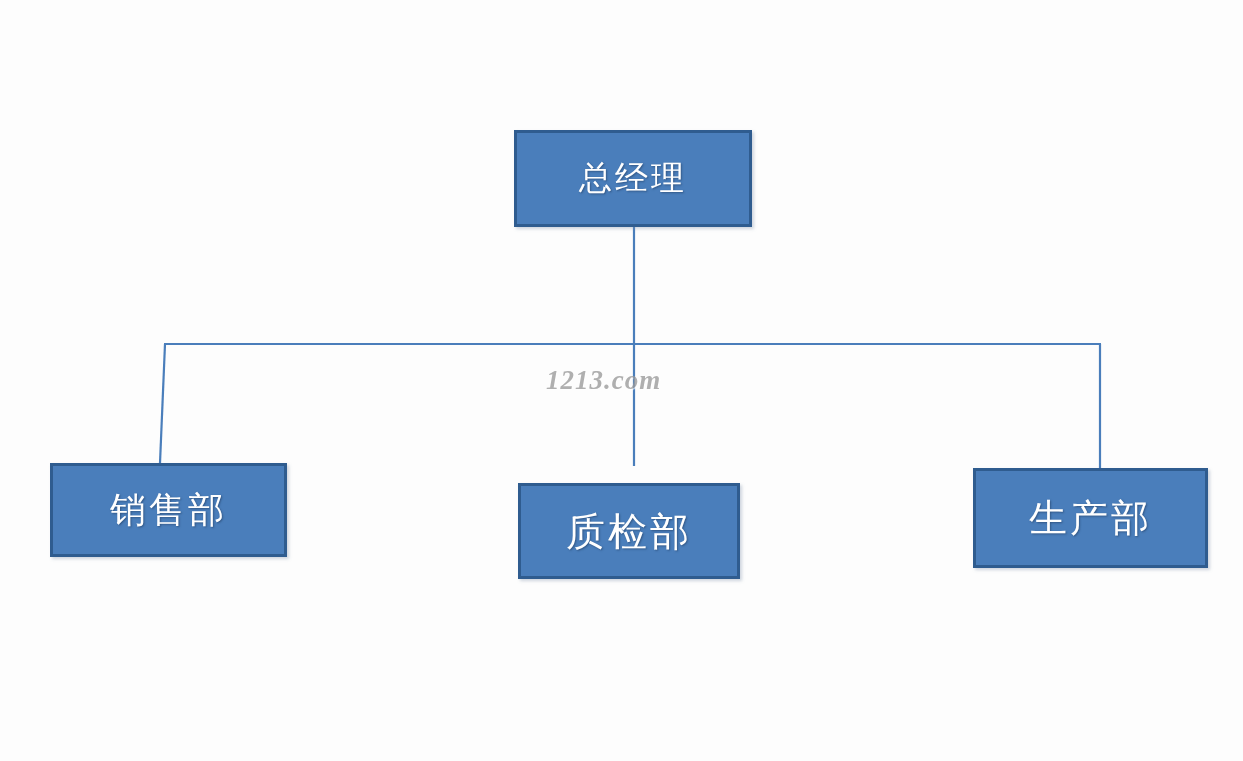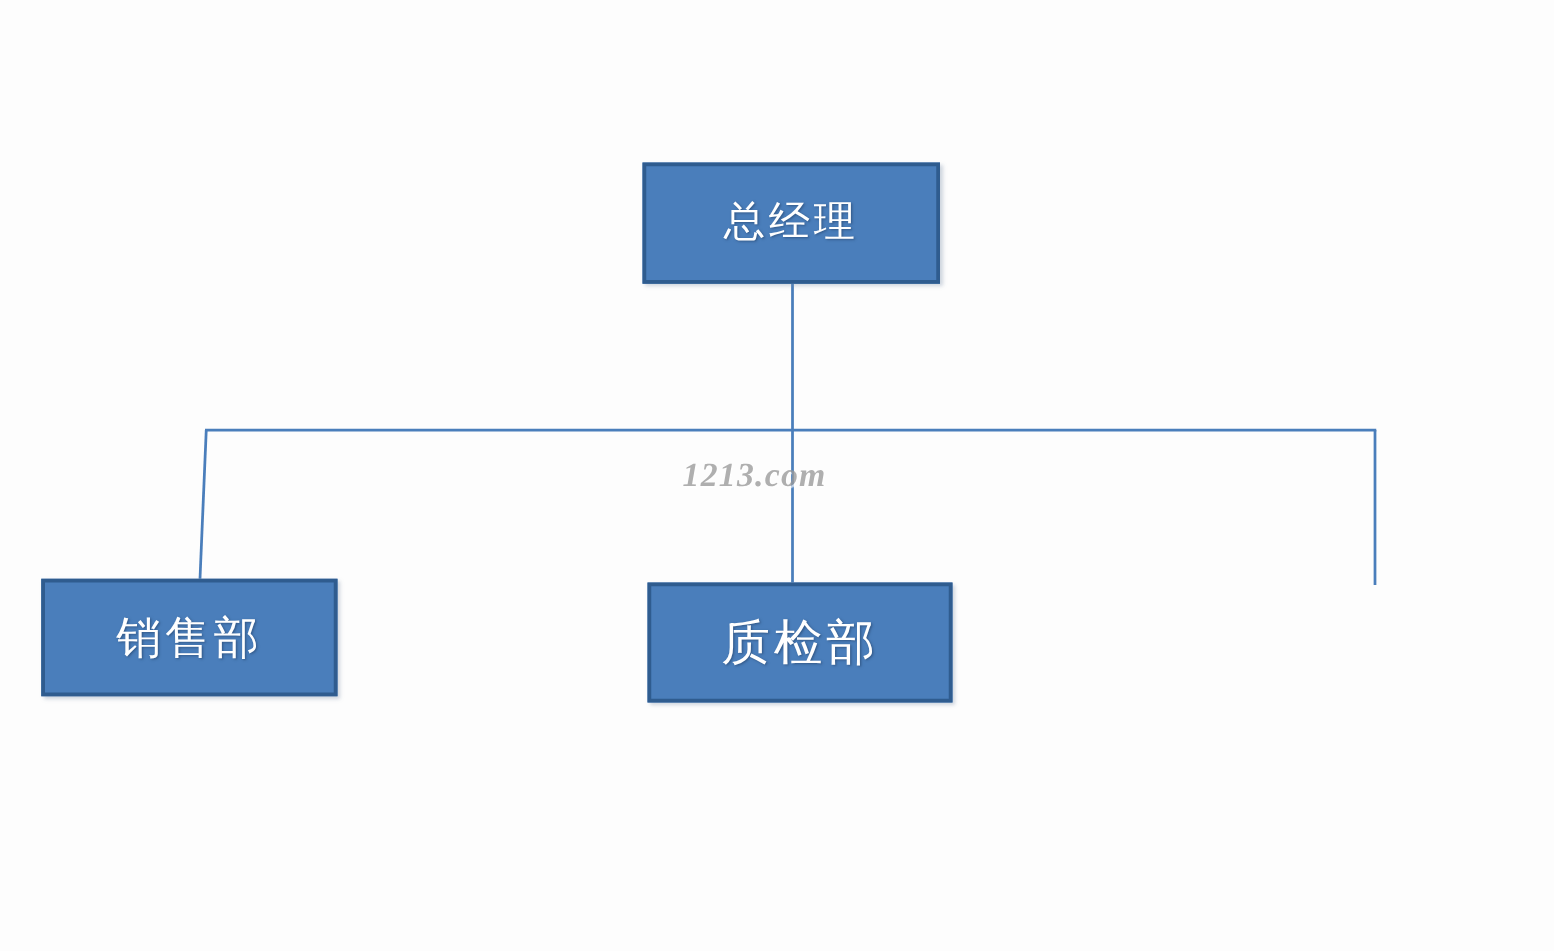--- a/index.html
+++ b/index.html
@@ -50,31 +50,31 @@
   }
   #node-gm {
     left: 514px;
     top: 130px;
     width: 238px;
     height: 97px;
   }
   #node-gm .node-label { font-size: 33px; }
 
   #node-sales {
-    left: 33px;
+    left: 50px;
     top: 463px;
     width: 237px;
     height: 94px;
   }
   #node-sales .node-label { font-size: 36px; }
 
   #node-qc {
     left: 518px;
-    top: 466px;
-    width: 244px;
+    top: 483px;
+    width: 222px;
     height: 96px;
     align-items: center;
   }
   #node-qc .node-label { font-size: 39px; }
 
   #node-prod {
     left: 973px;
     top: 468px;
     width: 235px;
     height: 100px;
@@ -121,16 +121,19 @@
   </div>
 
   <div class="node" id="node-sales">
     <span class="node-label">销售部</span>
   </div>
 
   <div class="node" id="node-qc">
     <span class="node-label">质检部</span>
   </div>
 
+  <div class="node" id="node-prod">
+    <span class="node-label">生产部</span>
+  </div>
 
   <div id="watermark">1213.com</div>
 
 </div>
 
 </body></html>

